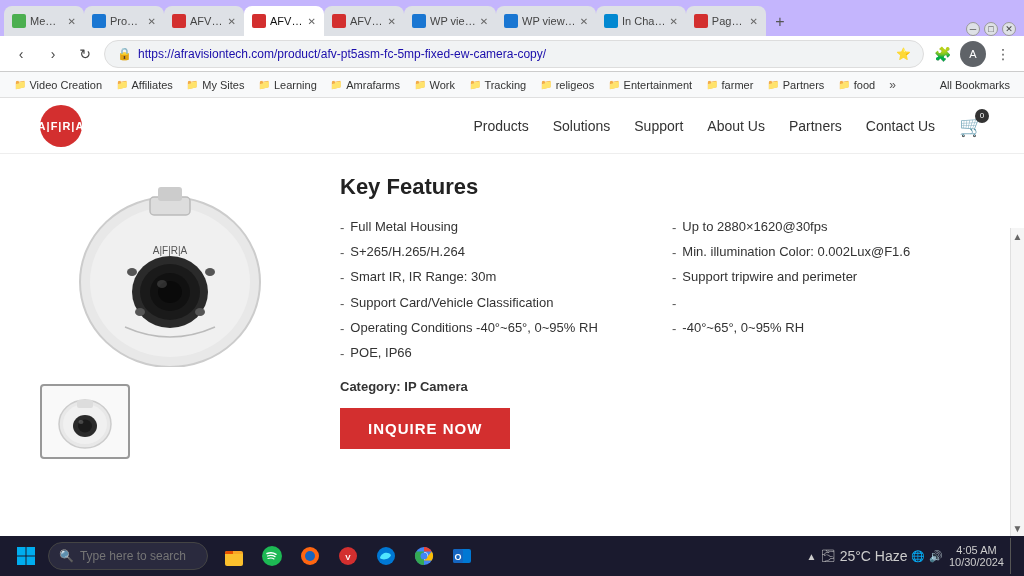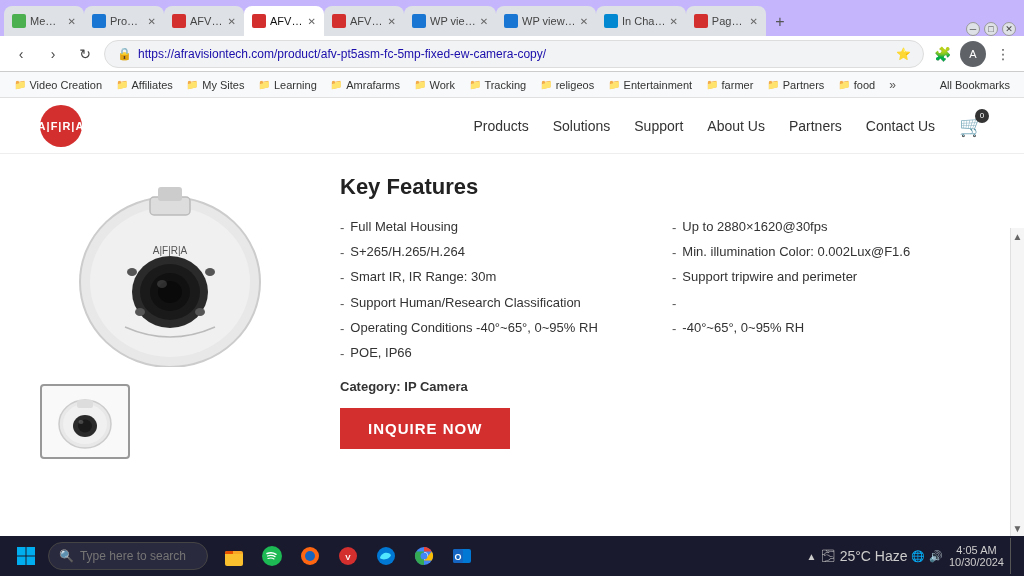--- a/index.html
+++ b/index.html
@@ -307,21 +307,21 @@
             <span class="feature-dash">-</span>
             <span>Smart IR, IR Range: 30m</span>
           </div>
           <div class="feature-item">
             <span class="feature-dash">-</span>
             <span>Support tripwire and perimeter</span>
           </div>
 
           <div class="feature-item">
             <span class="feature-dash">-</span>
-            <span>Support Human/Research Classification</span>
+            <span>Support Card/Vehicle Classification</span>
           </div>
           <div class="feature-item">
             <span class="feature-dash">-</span>
           </div>
 
           <div class="feature-item">
             <span class="feature-dash">-</span>
             <span>Operating Conditions -40°~65°, 0~95% RH</span>
           </div>
           <div class="feature-item">

